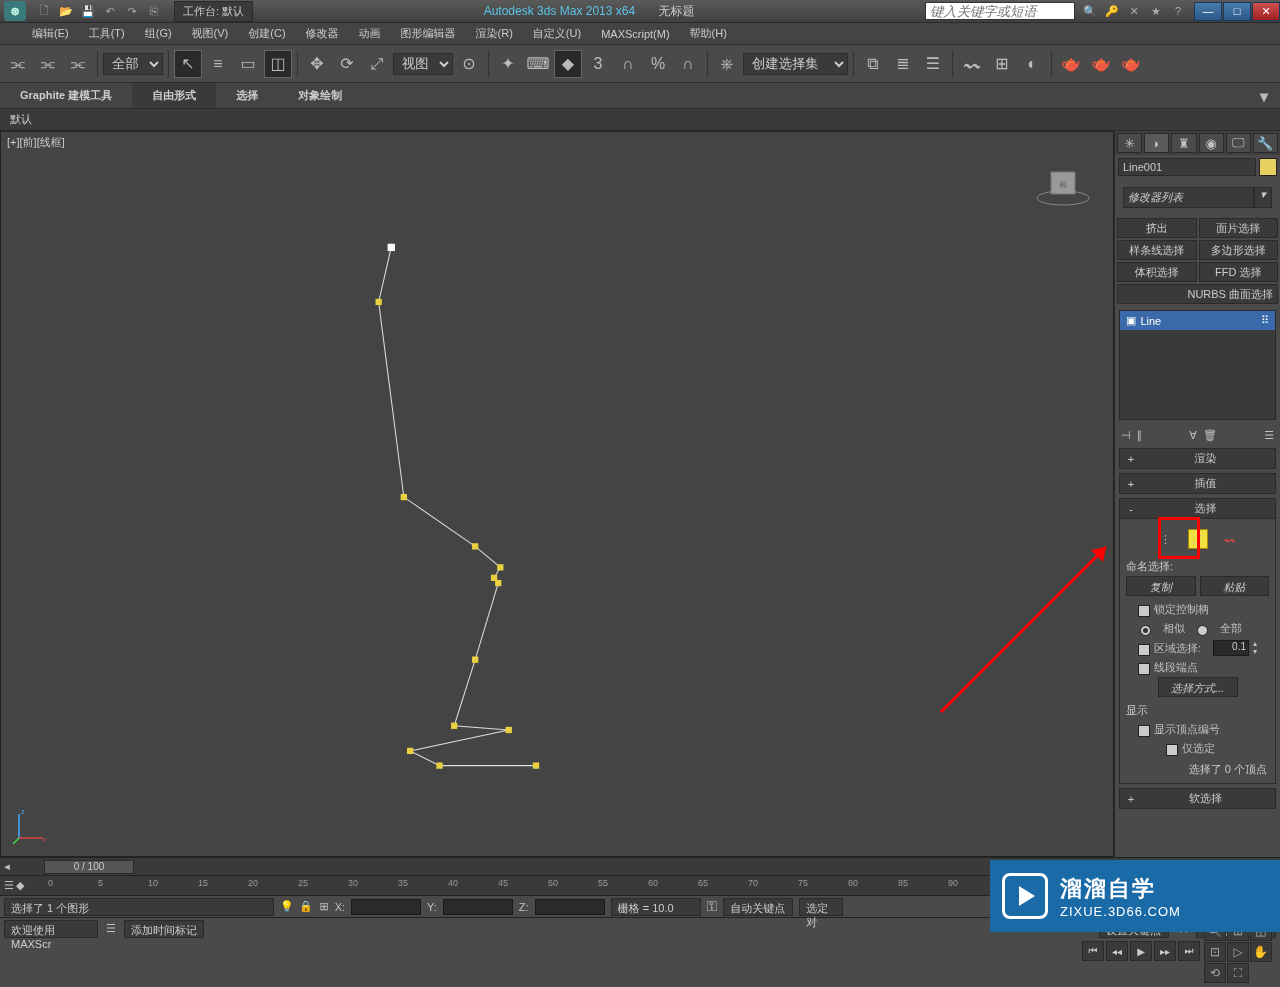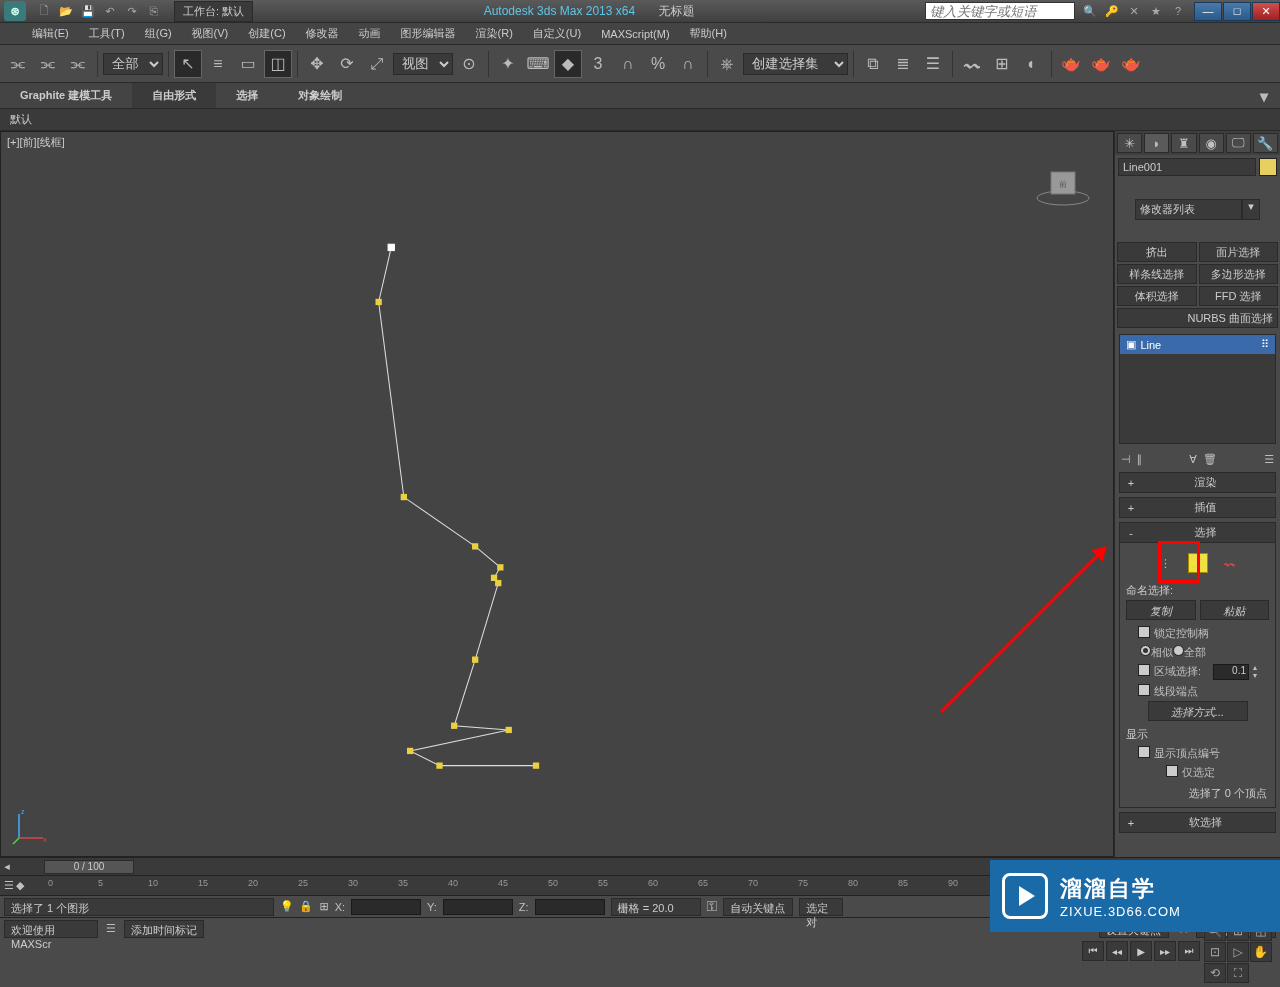--- a/index.html
+++ b/index.html
@@ -46,42 +46,42 @@
 .axis-gizmo { position: absolute; bottom: 10px; left: 10px; width: 40px; height: 40px; }
 
 
 .cmd-panel { width: 166px; background: #4a4a4a; border-left: 1px solid #2a2a2a; display: flex; flex-direction: column; overflow: hidden; }
 .cmd-tabs { height: 24px; display: flex; gap: 2px; padding: 2px; background: #3f3f3f; }
 .cmd-tab { flex: 1; height: 20px; display: flex; align-items: center; justify-content: center; border: 1px solid #2a2a2a; background: #4a4a4a; font-size: 13px; }
 .cmd-tab.active { background: #5a5a5a; }
 .obj-name-row { display: flex; padding: 3px; gap: 3px; }
 .obj-name { flex: 1; background: #3a3a3a; border: 1px solid #2a2a2a; padding: 2px 4px; color: #ccc; }
 .color-swatch { width: 18px; height: 18px; background: #e8d060; border: 1px solid #222; }
-.mod-combo { margin: 20px; display: flex; }
+.mod-combo { margin: 8px; display: flex; font-style: italic; }
 .mod-combo-input { flex: 1; background: #3a3a3a; border: 1px solid #2a2a2a; padding: 2px 4px; color: #ccc; }
 .mod-combo-btn { width: 18px; background: #3a3a3a; border: 1px solid #2a2a2a; color: #ccc; text-align: center; }
 .mod-buttons { display: flex; flex-wrap: wrap; padding: 2px; gap: 2px; }
 .mod-btn { width: calc(50% - 1px); height: 20px; background: #3a3a3a; border: 1px solid #2a2a2a; color: #ccc; text-align: center; line-height: 18px; font-size: 11px; }
 .mod-btn.full { width: 100%; }
 .mod-stack { margin: 4px; height: 110px; background: #3a3a3a; border: 1px solid #2a2a2a; }
 .stack-item { background: #3a6aaa; color: #fff; padding: 3px 6px; display: flex; align-items: center; gap: 4px; }
 .stack-toolbar { height: 22px; display: flex; gap: 6px; padding: 2px 6px; align-items: center; justify-content: space-between; }
 .stack-tb-group { display: flex; gap: 6px; }
 .rollout { margin: 2px 4px; }
 .rollout-header { background: #3a3a3a; border: 1px solid #2a2a2a; padding: 2px 6px; display: flex; align-items: center; gap: 6px; color: #ccc; }
 .rollout-header .sign { width: 10px; text-align: center; }
 .rollout-title { flex: 1; text-align: center; }
 .rollout-body { background: #4a4a4a; border: 1px solid #2a2a2a; border-top: none; padding: 6px; }
 .sel-icons { display: flex; gap: 12px; justify-content: center; padding: 4px 0 8px 0; position: relative; }
 .sel-icon { width: 20px; height: 20px; display: flex; align-items: center; justify-content: center; }
 .sel-icon.marked { background: #f0e040; border: 1px solid #aa8800; }
 .red-box { position: absolute; border: 3px solid #f00; width: 42px; height: 42px; top: -8px; left: 32px; pointer-events: none; }
 .btn-row { display: flex; gap: 4px; margin-bottom: 4px; }
 .panel-btn { flex: 1; background: #3a3a3a; border: 1px solid #2a2a2a; color: #ccc; padding: 2px 0; text-align: center; height: 20px; line-height: 16px; font-style: italic; }
-.chk-row { display: flex; align-items: flex-start; gap: 4px; padding: 2px 12px; }
+.chk-row { display: flex; align-items: flex-end; gap: 4px; padding: 2px 12px; }
 .chk { width: 12px; height: 12px; border: 1px solid #222; background: #ccc; }
 .radio { width: 11px; height: 11px; border-radius: 50%; border: 1px solid #222; background: #ccc; display: inline-block; }
 .radio.on::after { content: ''; display: block; width: 5px; height: 5px; background: #333; border-radius: 50%; margin: 2px; }
 .spinner { width: 36px; height: 16px; background: #2a2a2a; border: 1px solid #1a1a1a; color: #ccc; text-align: right; padding: 0 2px; font-size: 10px; }
 .section-label { color: #ccc; padding: 2px 0; }
 .info-text { text-align: right; color: #ccc; padding: 4px 2px 0 0; }
 
 
 .red-arrow { position: absolute; pointer-events: none; z-index: 100; }
 
@@ -321,39 +321,39 @@
         </div>
         <div class="section-label">命名选择:</div>
         <div class="btn-row">
           <div class="panel-btn">复制</div>
           <div class="panel-btn">粘贴</div>
         </div>
         <div class="chk-row">
             <span class="chk"></span>
             <span>锁定控制柄</span>
           </div>
-        <div class="chk-row" style="padding-left:14px; gap:0">
+        <div class="chk-row" style="padding-left:14px; gap:12px">
           <span class="radio on"></span>
             <span>相似</span>
           <span class="radio"></span>
             <span>全部</span>
         </div>
         <div class="chk-row">
             <span class="chk"></span>
             <span>区域选择:</span>
             <span style="flex:1"></span>
             <span class="spinner">0.1</span>
             <span style="font-size:8px; line-height:8px">▴<br>▾</span>
           </div>
         <div class="chk-row">
             <span class="chk"></span>
             <span>线段端点</span>
           </div>
         <div class="btn-row">
-            <div class="panel-btn" style="flex:none; width:100px; margin:0 auto">选择方式...</div>
+            <div class="panel-btn" style="flex:none; width:80px; margin:0 auto">选择方式...</div>
           </div>
         <div class="section-label">显示</div>
         <div class="chk-row">
             <span class="chk"></span>
             <span>显示顶点编号</span>
           </div>
         <div class="chk-row" style="padding-left:40px">
             <span class="chk"></span>
             <span>仅选定</span>
           </div>
@@ -407,21 +407,21 @@
     <div class="status-field" style="width:270px">选择了 1 个图形</div>
     <span style="color:#e8c040">💡</span>
     <span>🔒</span>
     <span>⊞</span>
     <span>X:</span>
       <input class="coord-field" style="">
     <span>Y:</span>
       <input class="coord-field" style="">
     <span>Z:</span>
       <input class="coord-field" style="">
-    <div class="status-field" style="width:90px">栅格 = 20.0</div>
+    <div class="status-field" style="width:90px">栅格 = 10.0</div>
     <span style="font-size:14px">⚿</span>
     <div class="status-field" style="width:70px">自动关键点</div>
     <div class="status-field" style="width:44px">选定对</div>
   </div>
   <div class="status-row2">
     <div class="status-field" style="width:94px">欢迎使用  MAXScr</div>
     <span>☰</span>
     <div class="status-field" style="width:80px">添加时间标记</div>
     <span style="flex:1"></span>
     <div class="status-field" style="width:70px">设置关键点</div>

